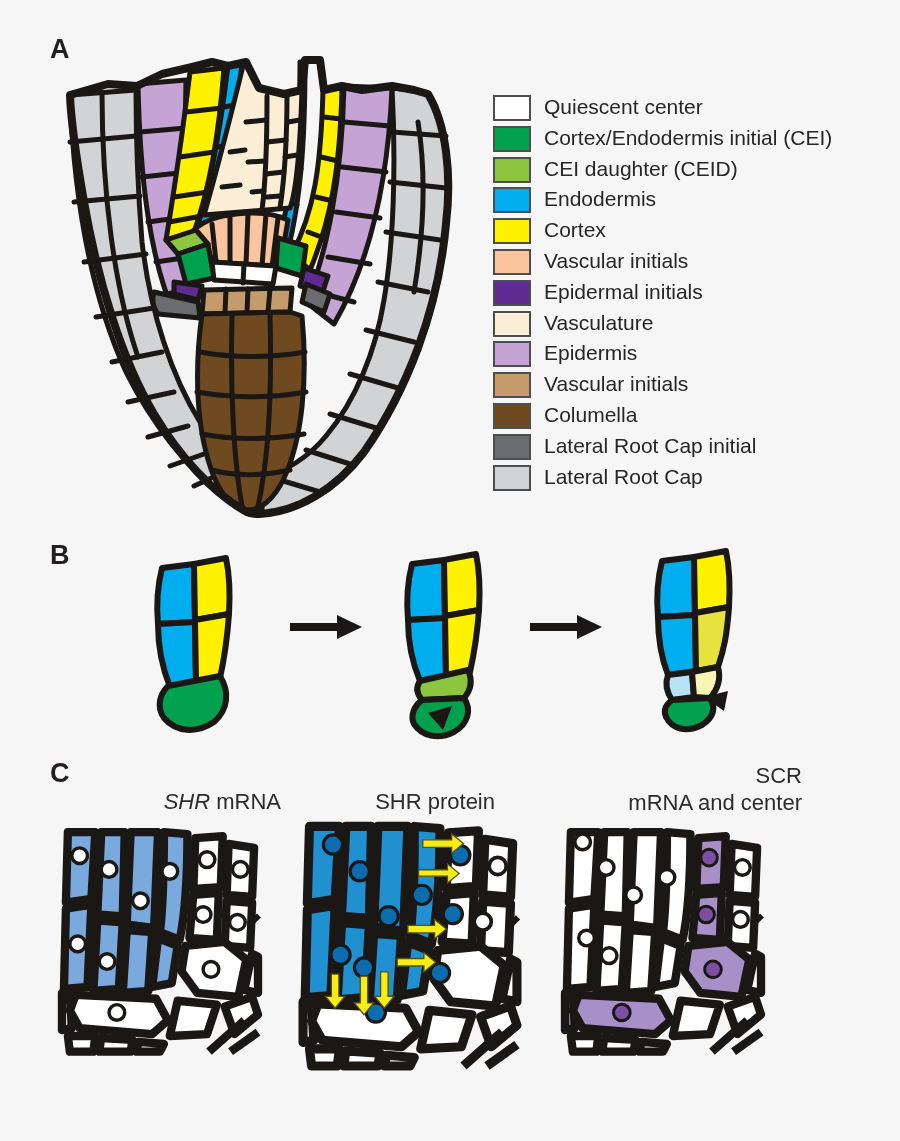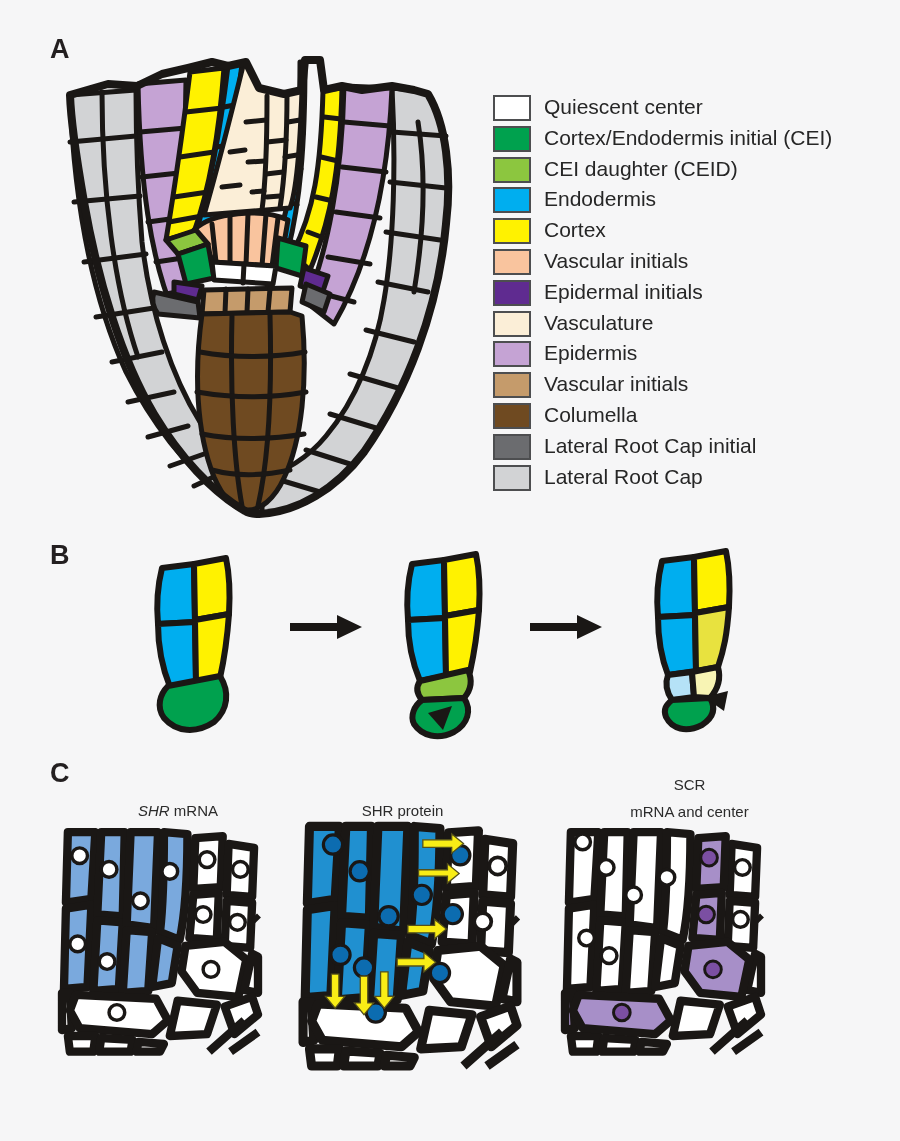--- a/index.html
+++ b/index.html
@@ -2,21 +2,21 @@
 <html><head>
 <meta charset="utf-8">
 <style>
   html,body{margin:0;padding:0;}
   .fig{position:relative;width:900px;height:1141px;background:#f6f6f7;font-family:"Liberation Sans",sans-serif;overflow:hidden;}
   .plabel{position:absolute;font-size:27px;font-weight:bold;color:#231f20;}
   .legend{position:absolute;left:493px;top:95px;display:flex;flex-direction:column;}
   .lrow{display:flex;align-items:flex-start;height:30.8px;}
   .sw{width:38px;height:26px;border:2px solid #4d4e50;box-sizing:border-box;flex:0 0 auto;}
   .lt{margin-left:13px;font-size:21px;color:#262626;white-space:nowrap;}
-  .ctitle{position:absolute;font-size:15px;color:#2b2b2b;text-align:center;line-height:27px;margin-top:9px;}
+  .ctitle{position:absolute;font-size:22px;color:#2b2b2b;text-align:right;line-height:27px;}
   .it{font-style:italic;}
   svg{position:absolute;overflow:visible;}
 </style>
 </head>
 <body>
 
 <div class="fig">
 
   <div class="plabel" style="left:50px;top:34px;">A</div>
   <div class="plabel" style="left:50px;top:540px;">B</div>
@@ -198,21 +198,21 @@
         <path d="M62,127 L88,122 C91,133 88,144 80,153 L64,152 Z" fill="#f8f4b4"></path>
         <path d="M42,155 L80,153 C86,163 84,172 72,180 C56,188 42,184 36,172 C33,164 36,160 42,155 Z" fill="#00a14e"></path>
         <path stroke="none" d="M98,146 L74,152 L94,166 Z" fill="#1a1715"></path>
       </g>
     </g>
   </svg>
 
   <div class="ctitle" style="left:75px;top:788px;width:206px;">
     <span class="it">SHR</span><span> mRNA</span>
   </div>
-  <div class="ctitle" style="left:300px;top:788px;width:205px;">SHR protein</div>
+  <div class="ctitle" style="left:290px;top:788px;width:205px;">SHR protein</div>
   <div class="ctitle" style="left:577px;top:762px;width:225px;">
     <div>SCR</div>
     <div>mRNA and center</div>
   </div>
 
   <svg width="0" height="0" style="position:absolute;">
     <defs>
       <path id="pf1" d="M6,6 L34,6 L30,74 L4,78 Z"></path>
       <path id="pf2" d="M4,84 L30,80 L26,164 L2,166 Z"></path>
       <path id="pf3" d="M40,6 L64,6 L62,92 L36,90 Z"></path>

